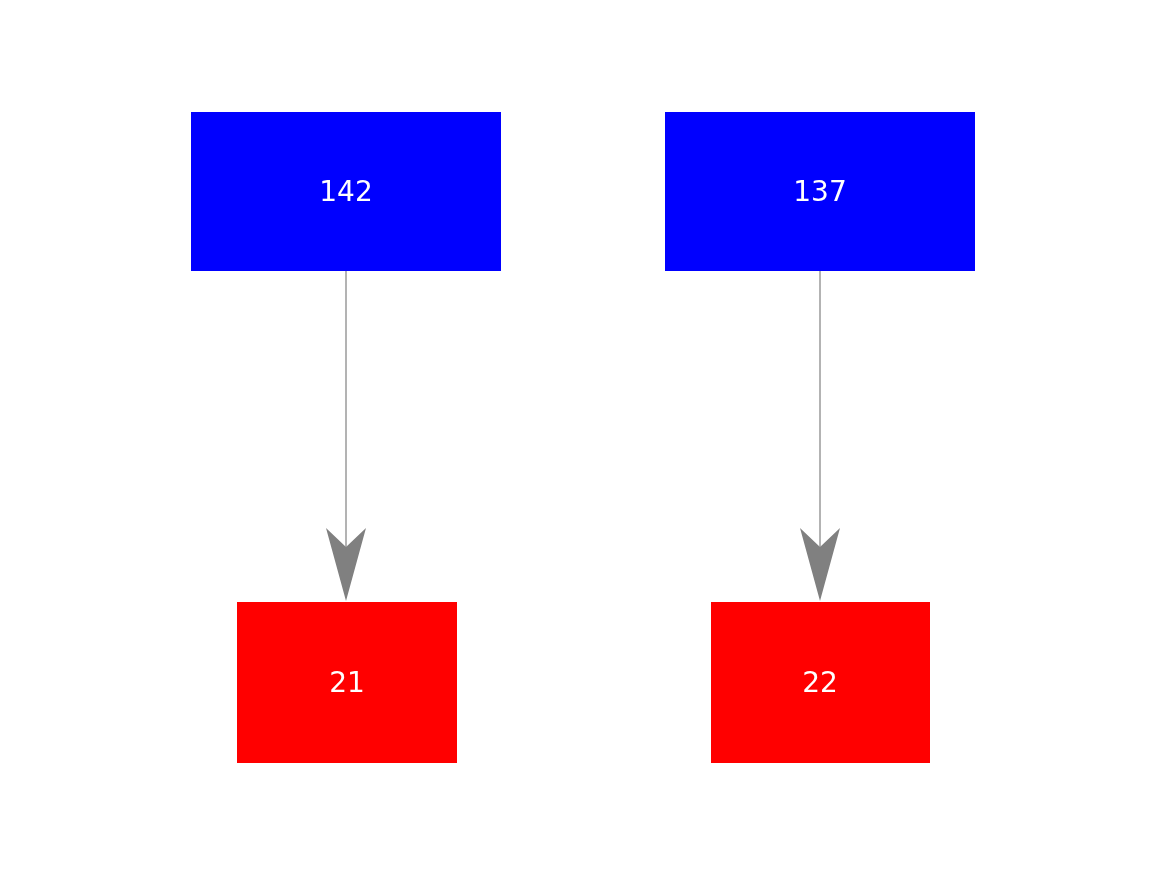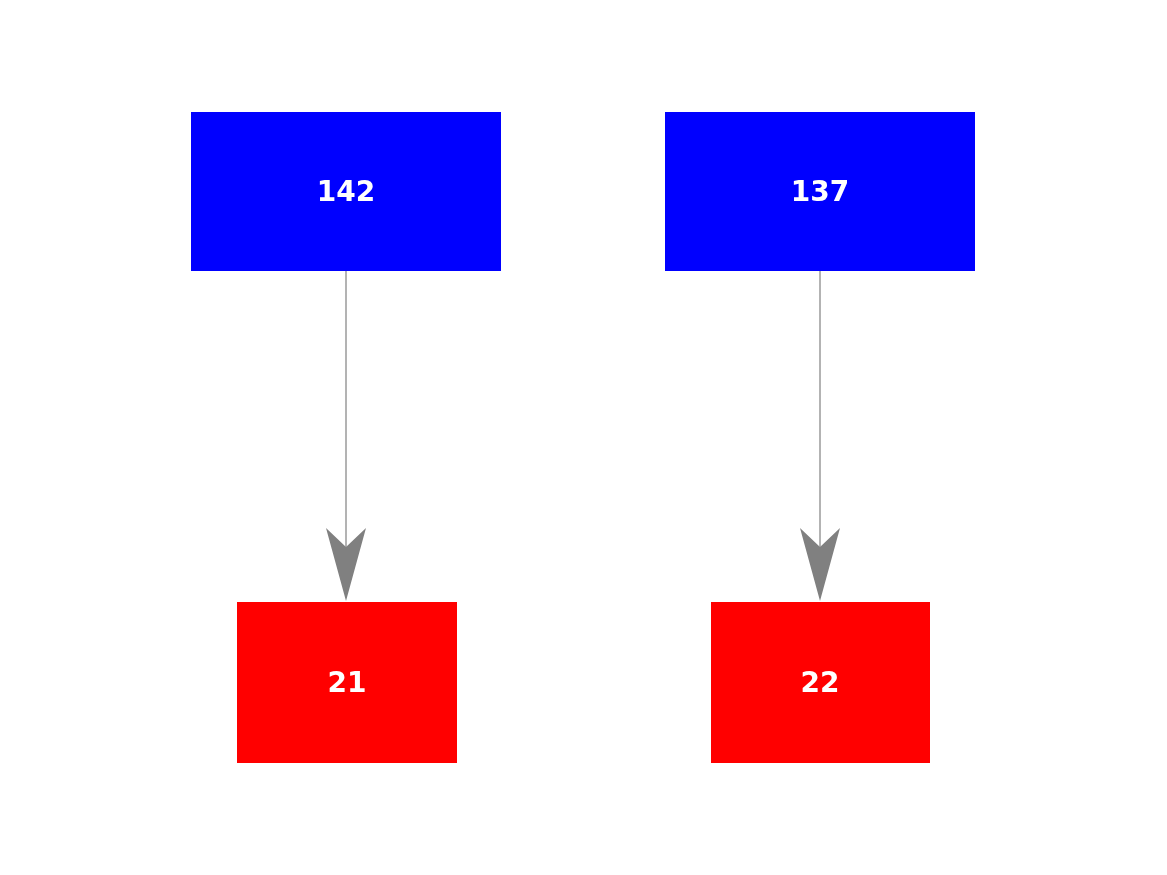--- a/index.html
+++ b/index.html
@@ -10,21 +10,20 @@
     width: 1167px;
     height: 875px;
     background: #ffffff;
     overflow: hidden;
     font-family: "DejaVu Sans", sans-serif;
   }
   #canvas {
     position: relative;
     width: 1167px;
     height: 635px;
-    font-weight: bold;
   }
   svg.diagram {
     position: absolute;
     left: 0;
     top: 0;
     display: block;
   }
   text.node-label {
     font-family: "DejaVu Sans", sans-serif;
     font-size: 28px;

